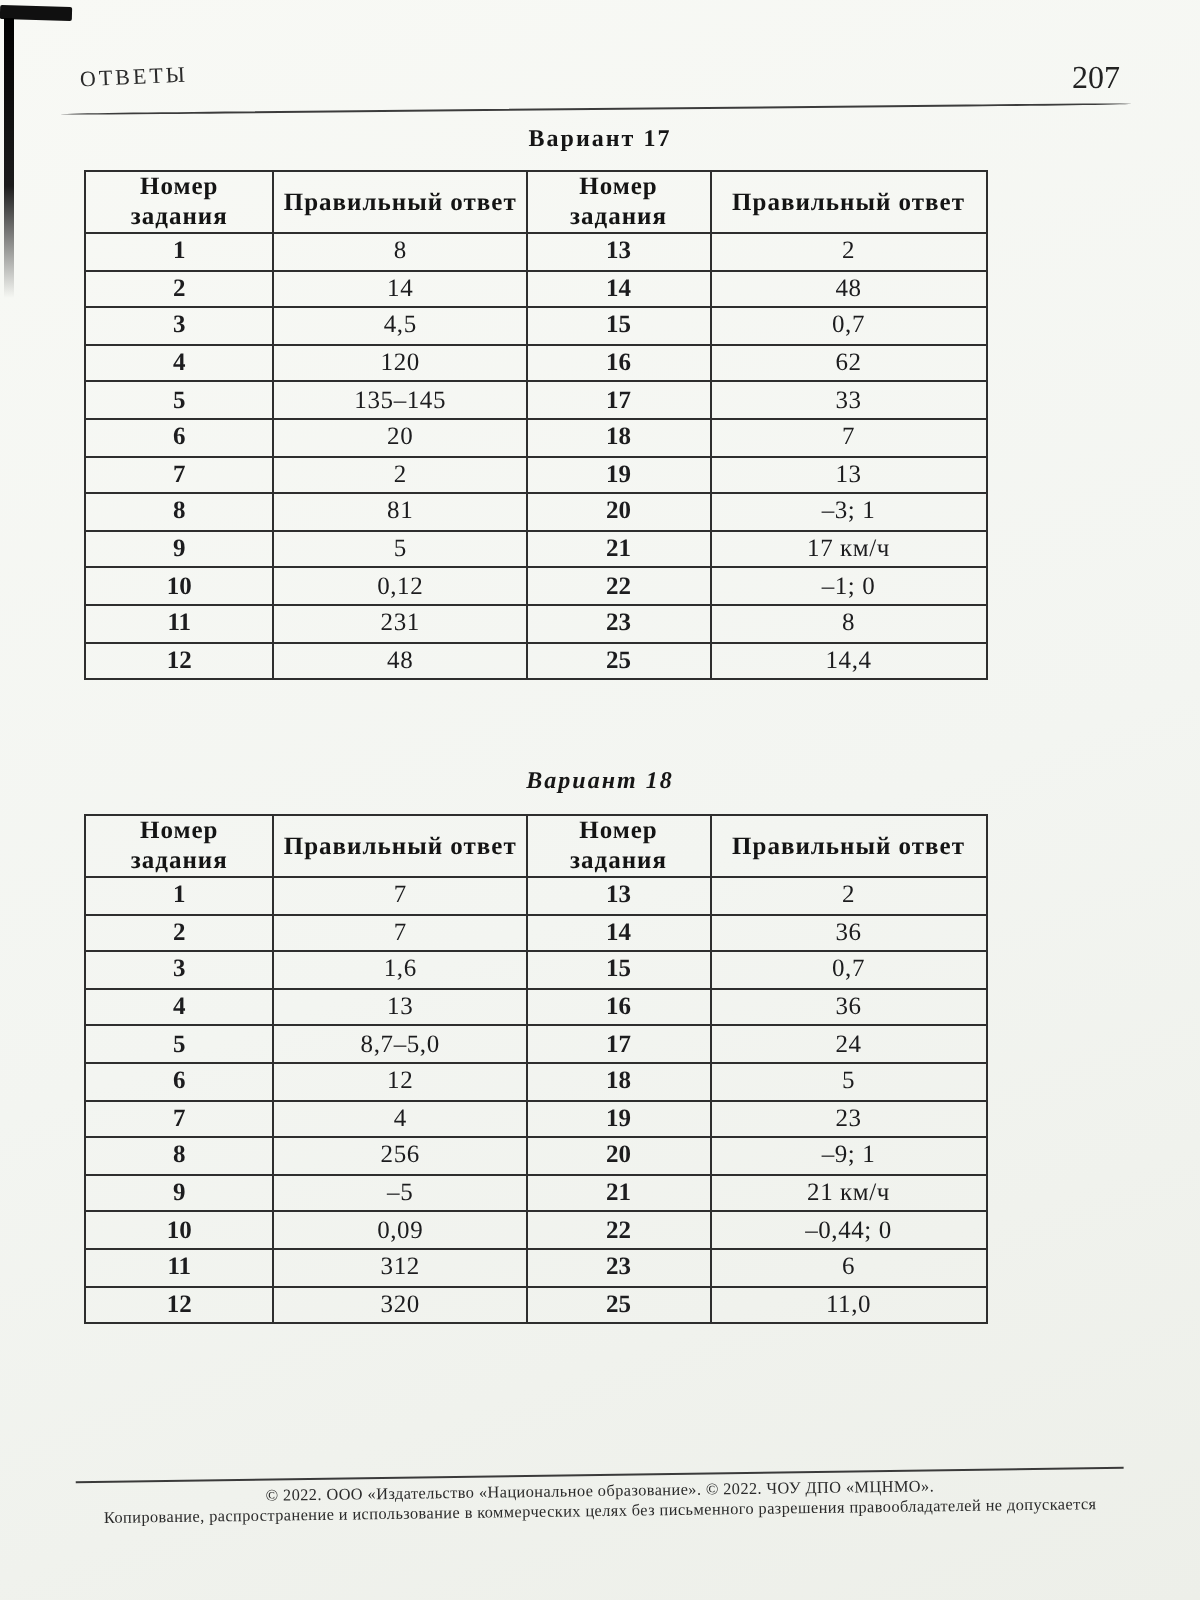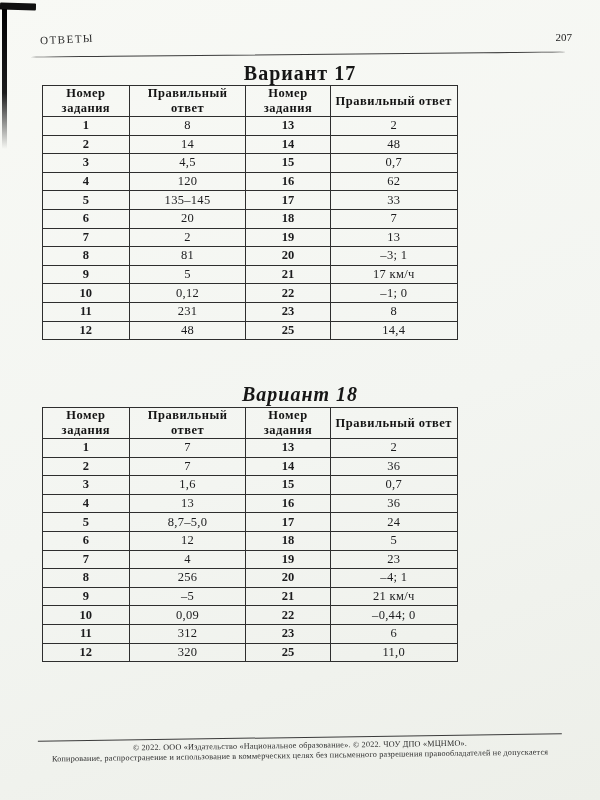--- a/index.html
+++ b/index.html
@@ -22,38 +22,38 @@
     background: linear-gradient(#000 0%, #1c1c1c 60%, rgba(40,40,40,0) 100%);
   }
 
   
   .running-head {
     position: absolute; left: 40px; top: 33px;
     font-size: 11px; letter-spacing: 1.5px; color: #2a2a2a;
     transform: rotate(-2.6deg);
   }
   .page-number {
-    position: absolute; right: 28px; top: 31px;
-    font-size: 11px; color: #222;
+    position: absolute; right: 40px; top: 31px;
+    font-size: 16px; color: #222;
   }
   .head-rule {
     position: absolute; left: 30px; top: 54px; width: 536px; height: 1.3px;
     background: #3c3c3c; transform: rotate(-0.55deg);
     border-radius: 40%/100%;
   }
 
   .variant-title {
     position: absolute; left: 0; width: 600px; text-align: center;
-    font-size: 20px; font-weight: bold; letter-spacing: 1px; color: #161616;
+    font-size: 12px; font-weight: bold; letter-spacing: 1px; color: #161616;
   }
   #title-1 { top: 62px; }
   #title-2 { top: 383px; font-style: italic; }
 
   table.answers {
-    position: absolute; left: 42px; width: 416px;
+    position: absolute; left: 42px; width: 452px;
     border-collapse: collapse;
     background: transparent;
   }
   #table-1 { top: 85px; }
   #table-2 { top: 407px; }
 
   table.answers th, table.answers td {
     border: 1px solid #2e2e2e;
     text-align: center;
     font-size: 12.5px;
@@ -248,21 +248,21 @@
       <tr>
         <td class="num">7</td>
         <td class="ans">4</td>
         <td class="num">19</td>
         <td class="ans">23</td>
       </tr>
       <tr>
         <td class="num">8</td>
         <td class="ans">256</td>
         <td class="num">20</td>
-        <td class="ans">–4; 1</td>
+        <td class="ans">–9; 1</td>
       </tr>
       <tr>
         <td class="num">9</td>
         <td class="ans">–5</td>
         <td class="num">21</td>
         <td class="ans">21 км/ч</td>
       </tr>
       <tr>
         <td class="num">10</td>
         <td class="ans">0,09</td>

